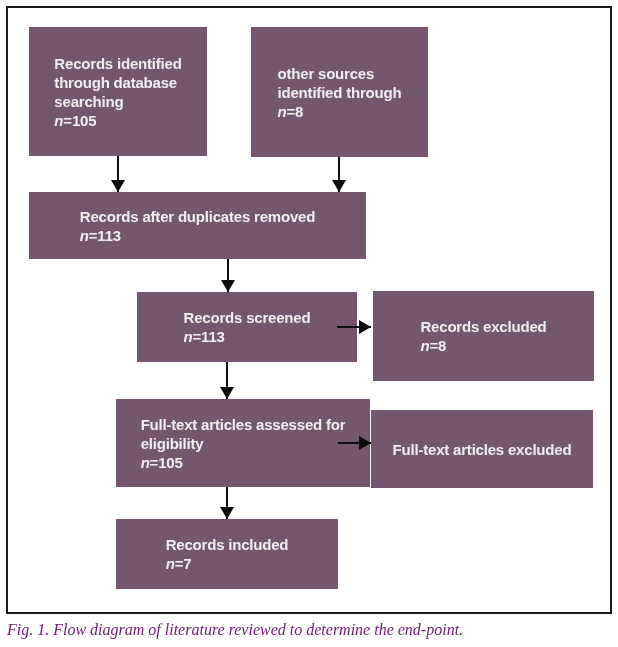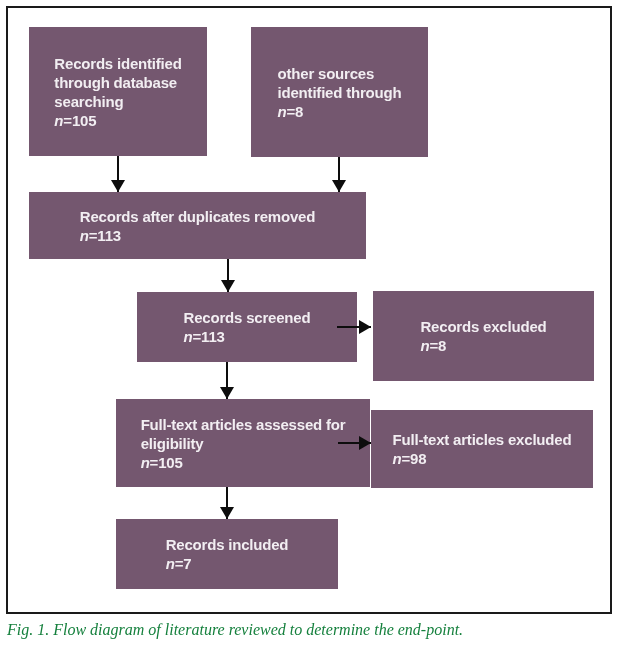--- a/index.html
+++ b/index.html
@@ -67,21 +67,21 @@
   .a3{left:227px;top:259px;height:33px;}
   .a4{left:226px;top:362px;height:37px;}
   .a5{left:226px;top:487px;height:32px;}
   .a6{left:337px;top:326px;width:34px;}
   .a7{left:338px;top:442px;width:33px;}
   .caption{
     position:absolute;left:7px;top:620px;width:600px;
     font-family:"Liberation Serif",serif;
     font-style:italic;
     font-size:16px;line-height:20px;
-    color:#15803d;
+    color:#701a75;
   }
 </style>
 </head>
 <body>
 
 <div class="stage">
   <div class="frame"></div>
 
   <div class="box b-identified">
     <div>
@@ -125,21 +125,20 @@
     <div>
       <span class="line">Full-text articles assessed for</span>
       <span class="line">eligibility</span>
       <span class="line"><i class="n">n</i><span>=105</span></span>
     </div>
   </div>
 
   <div class="box b-ft-excluded">
     <div>
       <span class="line">Full-text articles excluded</span>
-      <span class="line"><i class="n">n</i><span>=98</span></span>
     </div>
   </div>
 
   <div class="box b-included">
     <div>
       <span class="line">Records included</span>
       <span class="line"><i class="n">n</i><span>=7</span></span>
     </div>
   </div>
 

